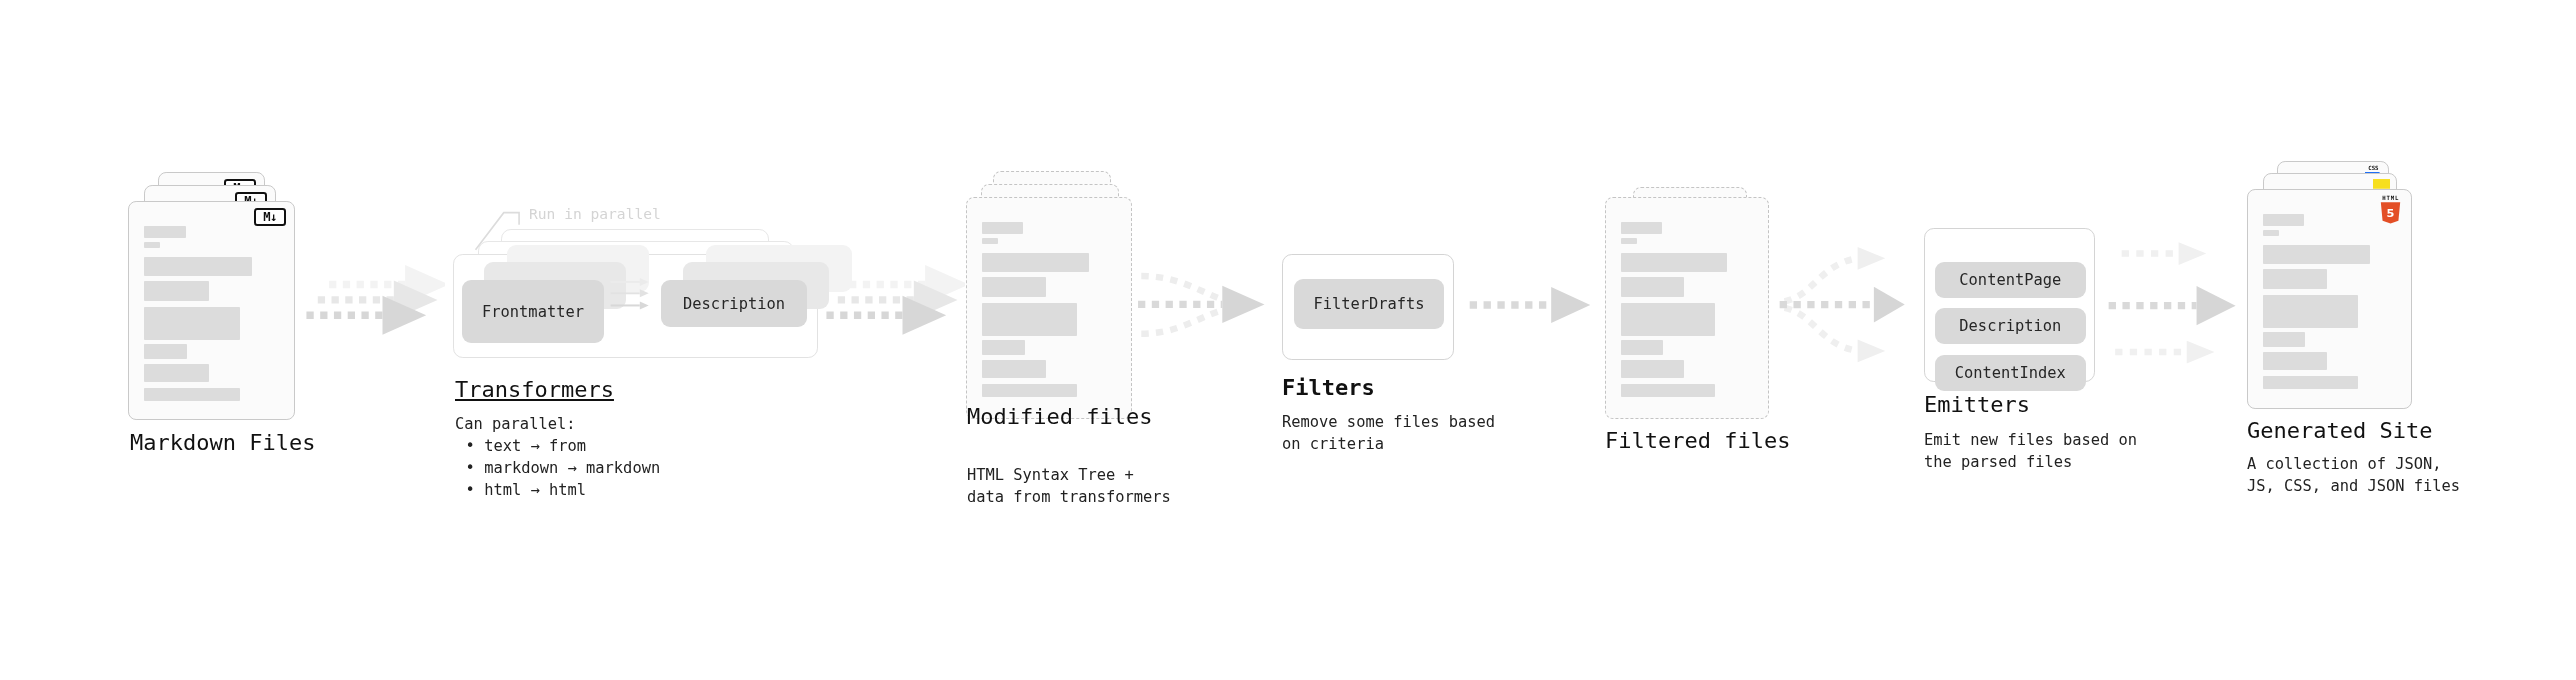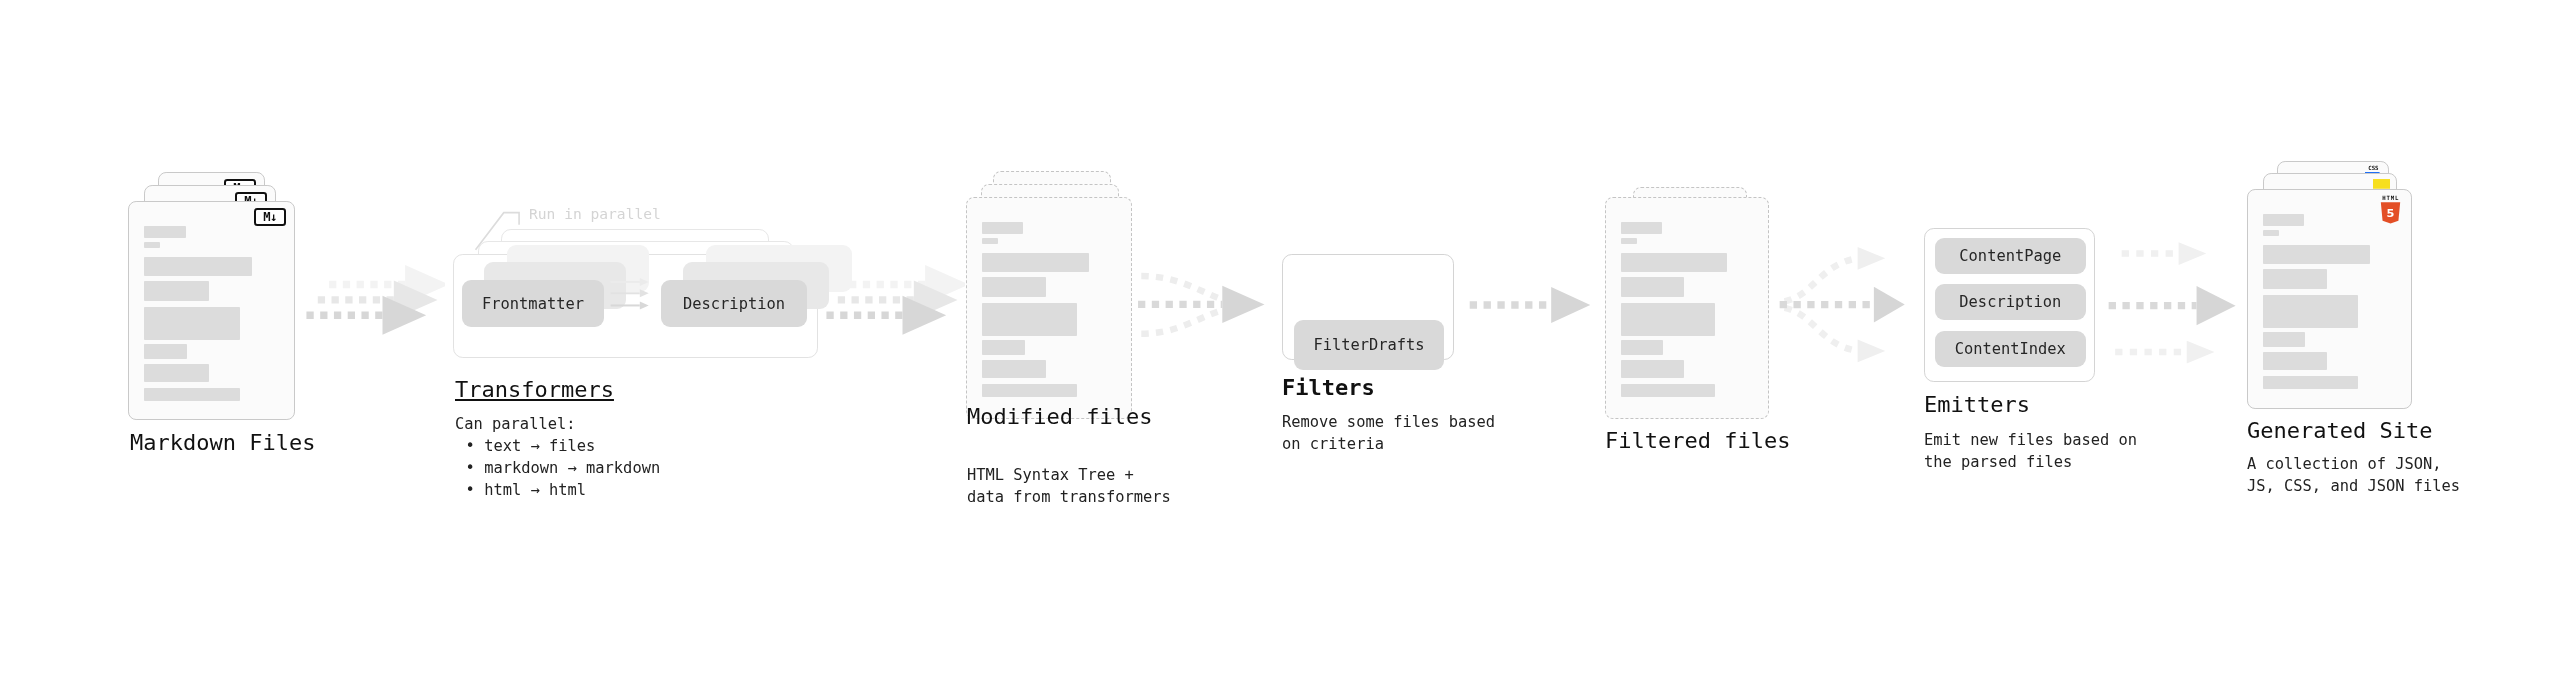--- a/index.html
+++ b/index.html
@@ -63,21 +63,21 @@
     position:absolute;background:#d9d9d9;border-radius:9px;
     display:flex;align-items:center;justify-content:center;
     font-size:15.4px;color:#262626;box-sizing:border-box;
   }
   .pill.ghost1{background:#e8e8e8;}
   .pill.ghost2{background:#f3f3f3;}
   .epill{
     position:absolute;left:9.8px;width:151px;height:36px;
     background:#d9d9d9;border-radius:9px;
     display:flex;align-items:center;justify-content:center;
-    font-size:15.4px;color:#262626;
+    font-size:15.4px;color:#262626;margin-top:24px;
   }
   svg{display:block;}
 </style>
 </head>
 <body>
 
 <div id="canvas">
 
   <div>
     <div class="file" style="left:158px;top:172px;width:107px;height:98px;">
@@ -122,21 +122,21 @@
     <div class="frame ghostframe" style="left:478px;top:241px;width:316px;height:104px;"></div>
     <div class="frame" style="left:453px;top:254px;width:365px;height:104px;border-color:#e2e2e2;"></div>
 
     <svg class="abs" style="left:467px;top:203px;" width="59" height="50" viewBox="0 0 72 62">
       <polyline points="10,58 45,12 64,12 64,27" fill="none" stroke="#dcdcdc" stroke-width="2"></polyline>
     </svg>
     <div class="note-text" style="left:529px;top:205px;">Run in parallel</div>
 
     <div class="pill ghost2" style="left:507px;top:245px;width:142px;height:47px;"></div>
     <div class="pill ghost1" style="left:484px;top:262px;width:142px;height:47px;"></div>
-    <div class="pill" style="left:462px;top:280px;width:142px;height:47px;">Frontmatter</div>
+    <div class="pill" style="left:462px;top:280px;width:142px;height:63px;">Frontmatter</div>
 
     <div class="pill ghost2" style="left:706px;top:245px;width:146px;height:47px;"></div>
     <div class="pill ghost1" style="left:683px;top:262px;width:146px;height:47px;"></div>
     <div class="pill" style="left:661px;top:280px;width:146px;height:47px;">Description</div>
 
     <svg class="abs" style="left:609px;top:276px;" width="47" height="37" viewBox="0 0 58 45">
       <g stroke="#ebebeb" fill="#ebebeb">
           <line x1="2" y1="7" x2="38" y2="7" stroke-width="2.5"></line>
           <polygon points="38,2 49,7 38,12" stroke="none"></polygon>
         </g>
@@ -146,21 +146,21 @@
         </g>
       <g stroke="#d8d8d8" fill="#d8d8d8">
           <line x1="2" y1="36" x2="38" y2="36" stroke-width="2.5"></line>
           <polygon points="38,31 49,36 38,41" stroke="none"></polygon>
         </g>
     </svg>
 
     <div class="stage-title" style="left:455px;top:377px;text-decoration:underline;">Transformers</div>
     <div class="stage-desc" style="left:455px;top:413px;">
       <div>Can parallel:</div>
-      <div style="padding-left:10.6px;">• text → files</div>
+      <div style="padding-left:10.6px;">• text → from</div>
       <div style="padding-left:10.6px;">• markdown → markdown</div>
       <div style="padding-left:10.6px;">• html → html</div>
     </div>
   </div>
 
   <svg class="abs" style="left:823px;top:257px;" width="142" height="89" viewBox="0 0 175 110">
     <g transform="translate(28,-38)" stroke="#f3f3f3" fill="#f3f3f3">
       <line x1="4" y1="72" x2="98" y2="72" stroke-width="9" stroke-dasharray="9 8" fill="none"></line>
       <polygon points="98,48 152,72 98,96" stroke="none"></polygon>
     </g>
@@ -198,21 +198,21 @@
 
   <svg class="abs" style="left:1136px;top:268px;" width="137" height="77" viewBox="0 0 168 95">
     <path d="M6,10 C50,10 72,26 106,39" fill="none" stroke="#ededed" stroke-width="8" stroke-dasharray="9 9"></path>
     <path d="M6,81 C50,81 72,63 106,52" fill="none" stroke="#ededed" stroke-width="8" stroke-dasharray="9 9"></path>
     <line x1="2" y1="45" x2="106" y2="45" stroke="#d9d9d9" stroke-width="9" stroke-dasharray="9 8"></line>
     <polygon points="106,22 158,45 106,68" fill="#d6d6d6"></polygon>
   </svg>
 
   <div>
     <div class="frame" style="left:1282px;top:254px;width:172px;height:106px;border-color:#d4d4d4;"></div>
-    <div class="pill" style="left:1294px;top:279px;width:150px;height:50px;margin-top:41px;">FilterDrafts</div>
+    <div class="pill" style="left:1294px;top:279px;width:150px;height:50px;">FilterDrafts</div>
     <div class="stage-title" style="left:1282px;top:375px;font-weight:bold;">Filters</div>
     <div class="stage-desc" style="left:1282px;top:411px;">
       <div>Remove some files based</div>
       <div>on criteria</div>
     </div>
   </div>
 
   <svg class="abs" style="left:1468px;top:283px;" width="124" height="44" viewBox="0 0 152 54">
     <line x1="2" y1="27" x2="102" y2="27" stroke="#d9d9d9" stroke-width="9" stroke-dasharray="9 8"></line>
     <polygon points="102,5 150,27 102,49" fill="#d6d6d6"></polygon>

